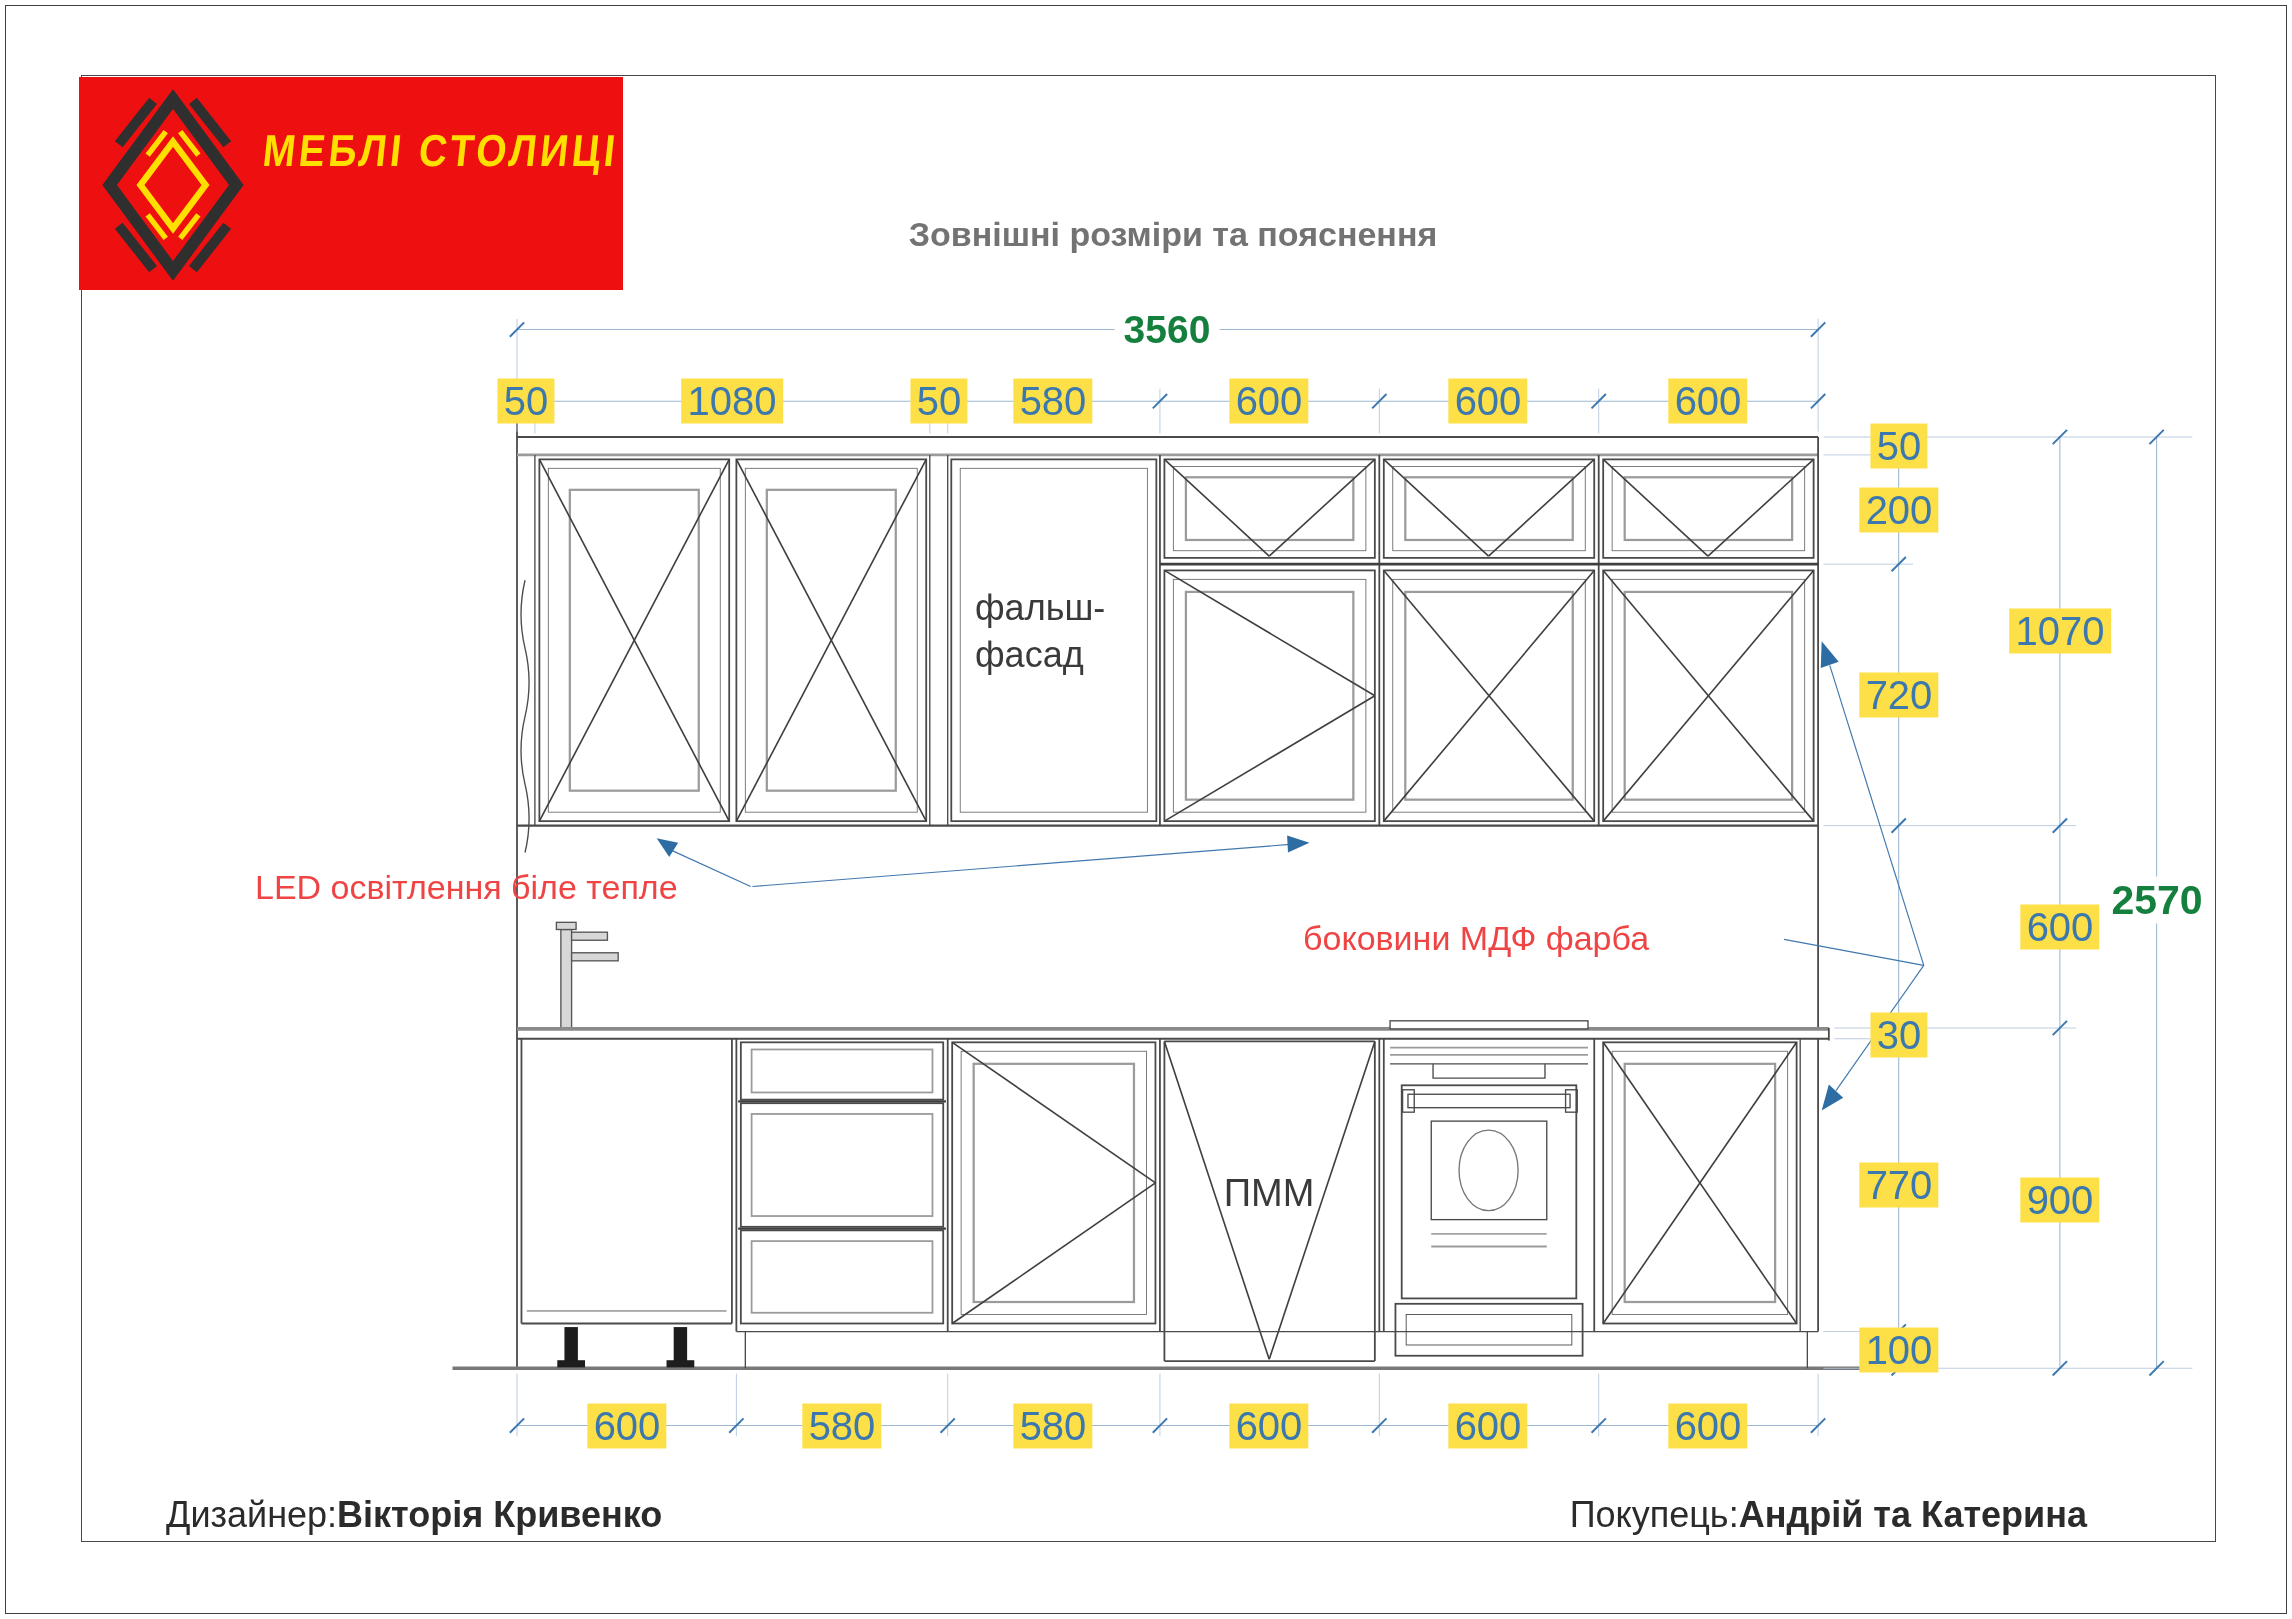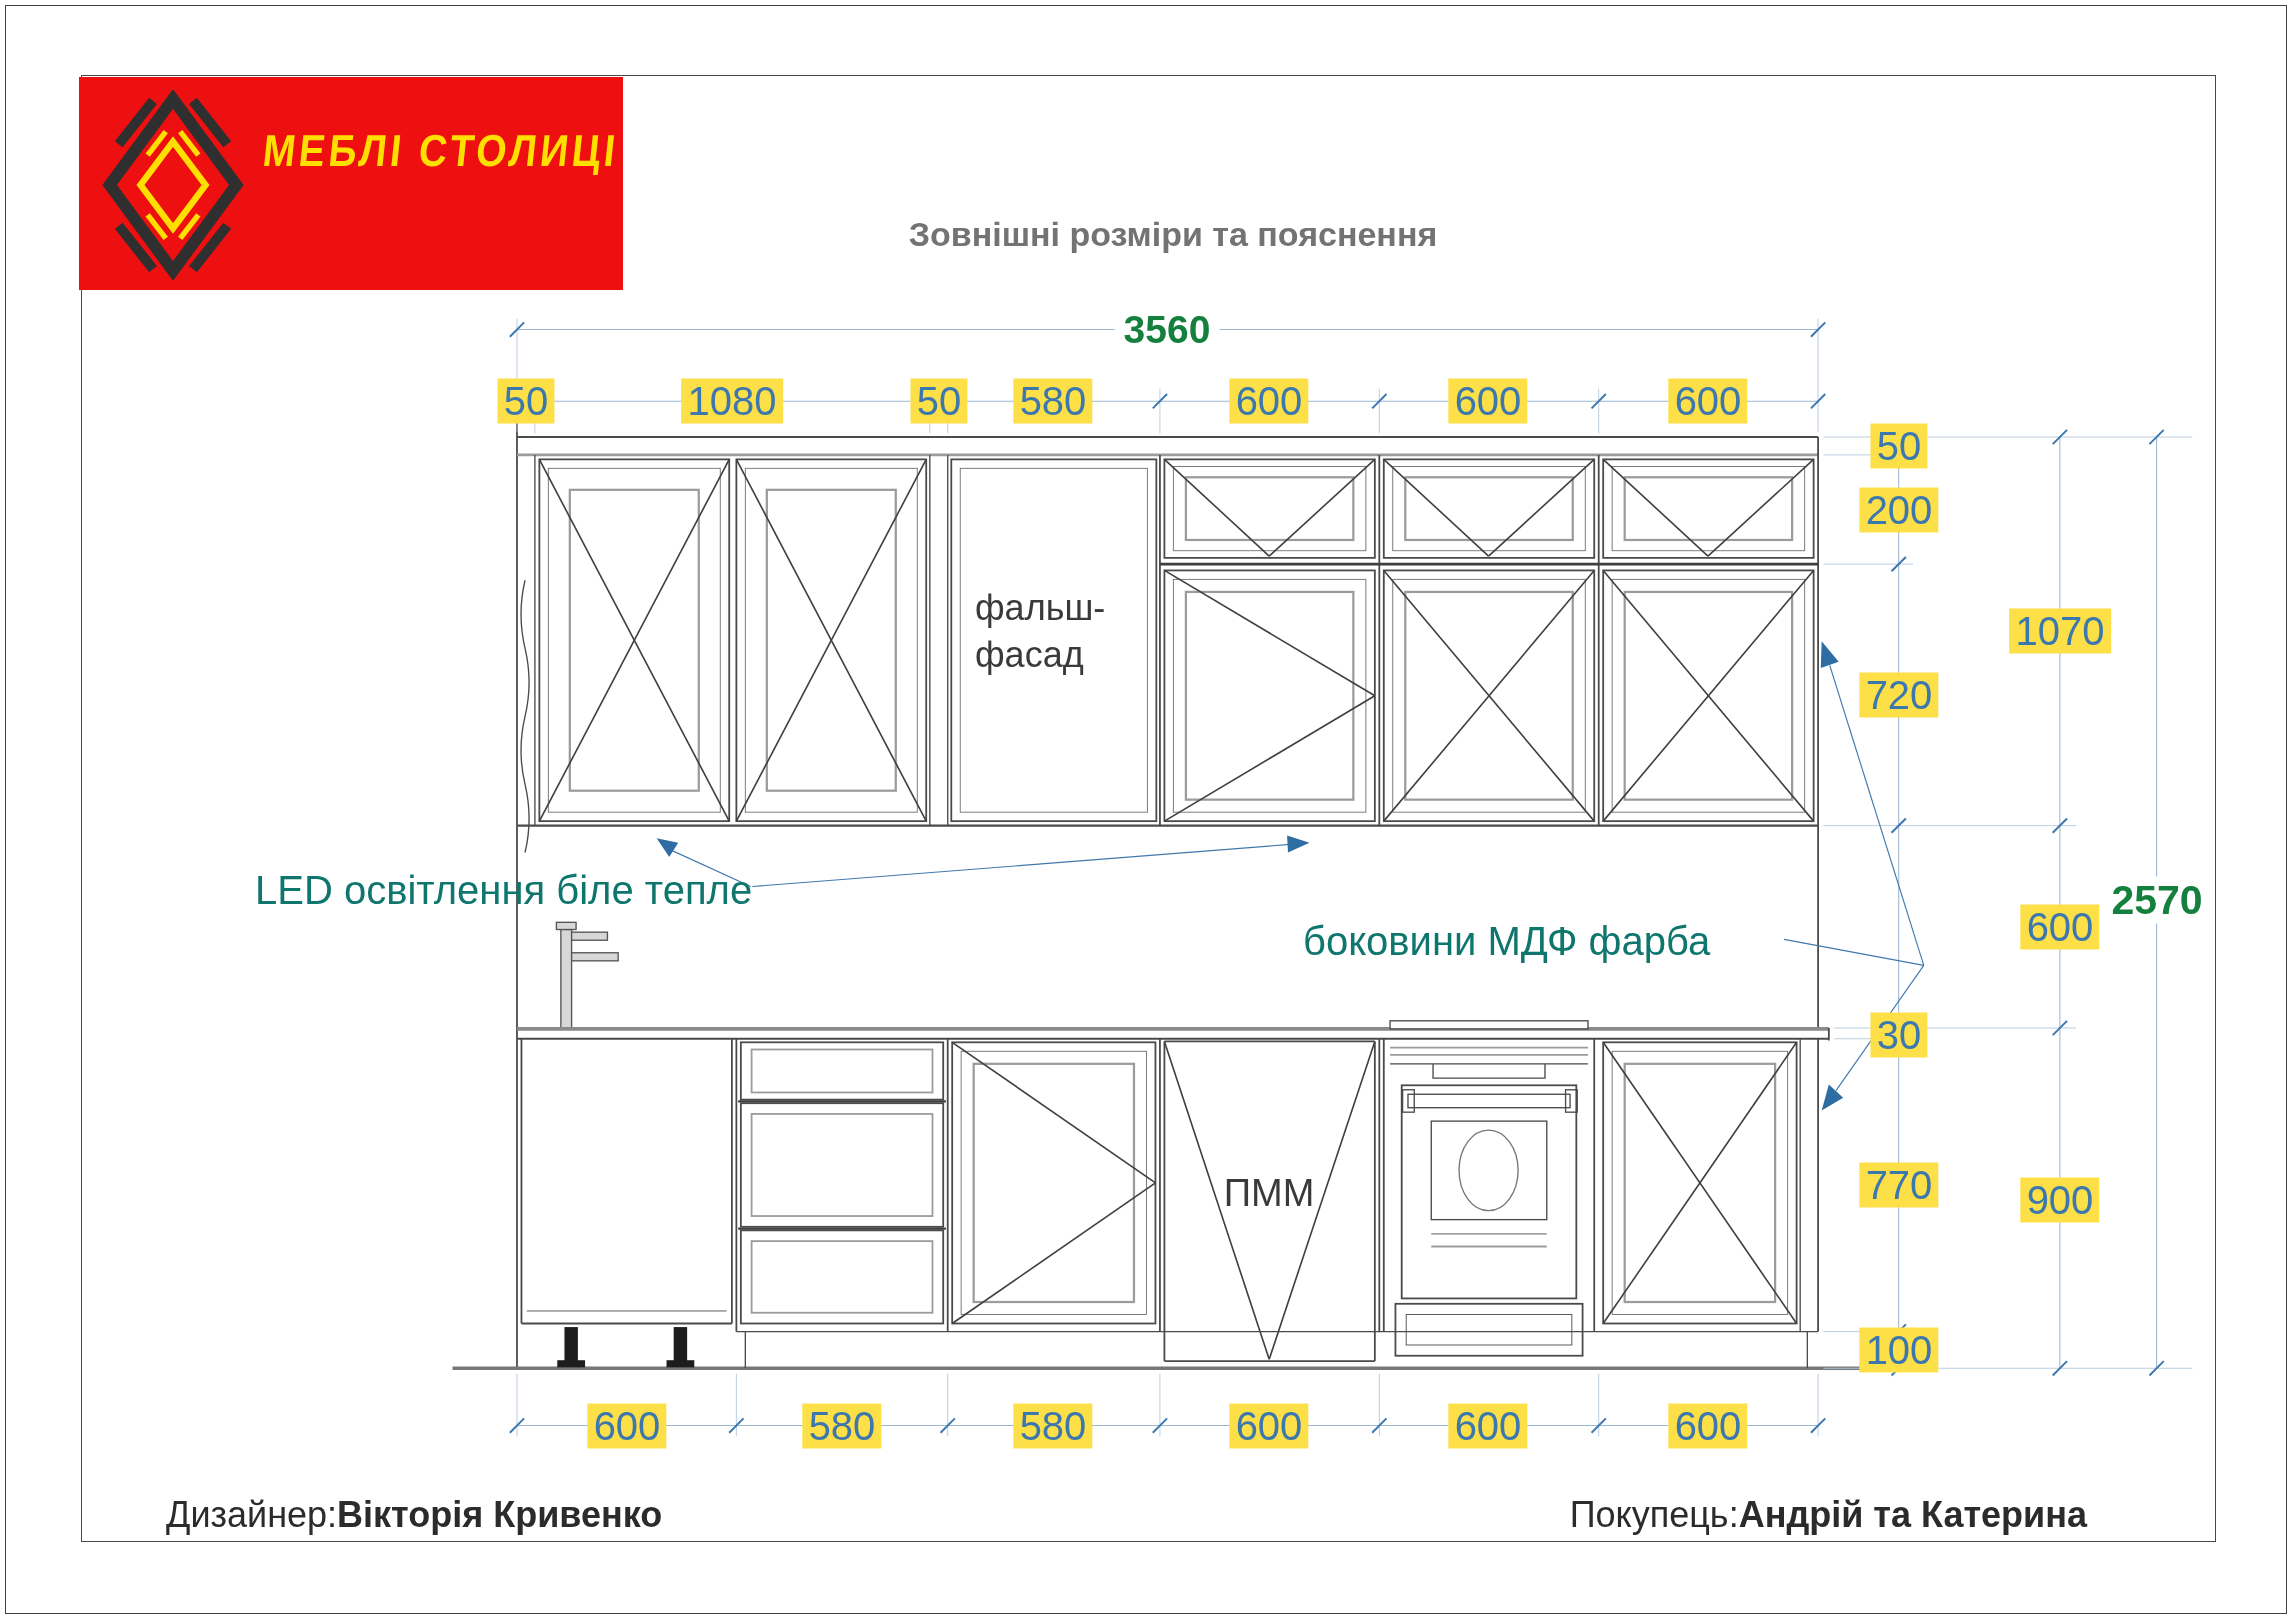--- a/index.html
+++ b/index.html
@@ -9,21 +9,21 @@
   .inner-frame{position:absolute;left:81px;top:75px;width:2133px;height:1465px;border:1.8px solid #474747;}
   .logo-box{position:absolute;left:79px;top:77px;width:544px;height:213px;}
   .brand-text{position:absolute;left:184px;top:52px;font-size:39px;font-weight:bold;letter-spacing:3.6px;
               transform:skewX(-6deg) scaleY(1.15);transform-origin:left center;white-space:nowrap;}
   .contacts{position:absolute;left:86px;top:313px;font-size:29.6px;line-height:42px;color:#3f3f3f;white-space:pre;}
   .page-title{position:absolute;left:725px;top:195px;width:896px;text-align:center;
               font-size:34px;font-weight:bold;color:#737373;margin-top:20px;}
   .lbl{position:absolute;transform:translate(-50%,-50%);white-space:nowrap;}
   .dim{font-size:40px;color:#3c77ae;background:#fde047;padding:0 6.3px;}
   .dim-big{font-size:39px;font-weight:bold;color:#15803d;background:#ffffff;padding:0 9px;}
-  .note-blue{font-size:40px;color:#0f766e;}
+  .note-blue{font-size:34px;color:#ef4444;}
   .note-dark{font-size:36px;color:#3a3a3a;}
   .pmm{font-size:38px;color:#3a3a3a;}
   .footer-text{position:absolute;top:1494px;font-size:36px;color:#2b2b2b;white-space:nowrap;}
   .footer-text b{font-weight:bold;margin-top:25px;}
   svg{position:absolute;left:0;top:0;}
 </style>
 </head>
 <body>
 
 <div class="sheet">

